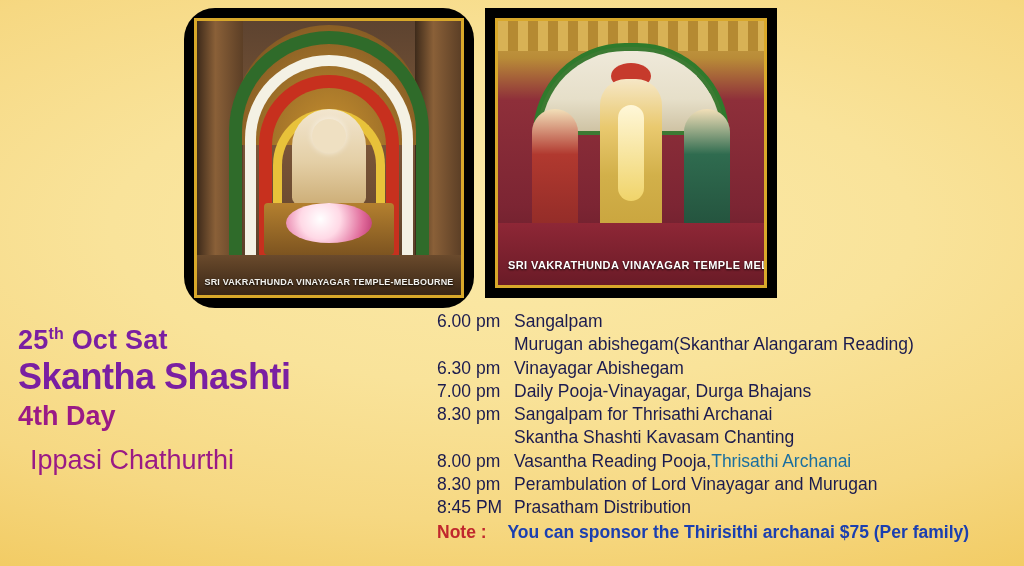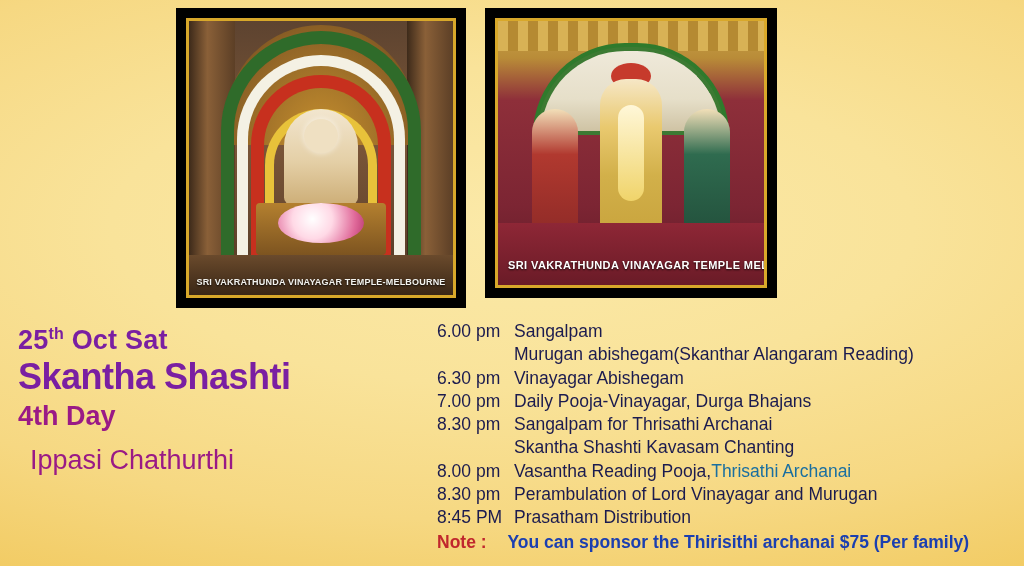--- a/index.html
+++ b/index.html
@@ -29,23 +29,24 @@
     height: 300px;
   }
   .frame {
     position: absolute;
     top: 0;
     background: #000;
     padding: 10px;
     box-sizing: border-box;
   }
   .frame.left {
-    left: 4px;
+    left: 12px;
     width: 290px;
     height: 300px;
+    border-radius: 31px;
   }
   .frame.right {
     left: 313px;
     width: 292px;
     height: 290px;
   }
   .frame .inner {
     width: 100%;
     height: 100%;
     border: 3px solid #d8a82a;
@@ -328,21 +329,21 @@
     font-size: 27px;
     font-weight: normal;
     color: #9a1a86;
     line-height: 1.15;
     margin: 12px;
   }
   
   .schedule {
     position: absolute;
     left: 437px;
-    top: 320px;
+    top: 310px;
     width: 585px;
     color: #1b1b4f;
     font-size: 17.5px;
     line-height: 1.33;
   }
   .row {
     display: flex;
     align-items: baseline;
     white-space: nowrap;
   }

